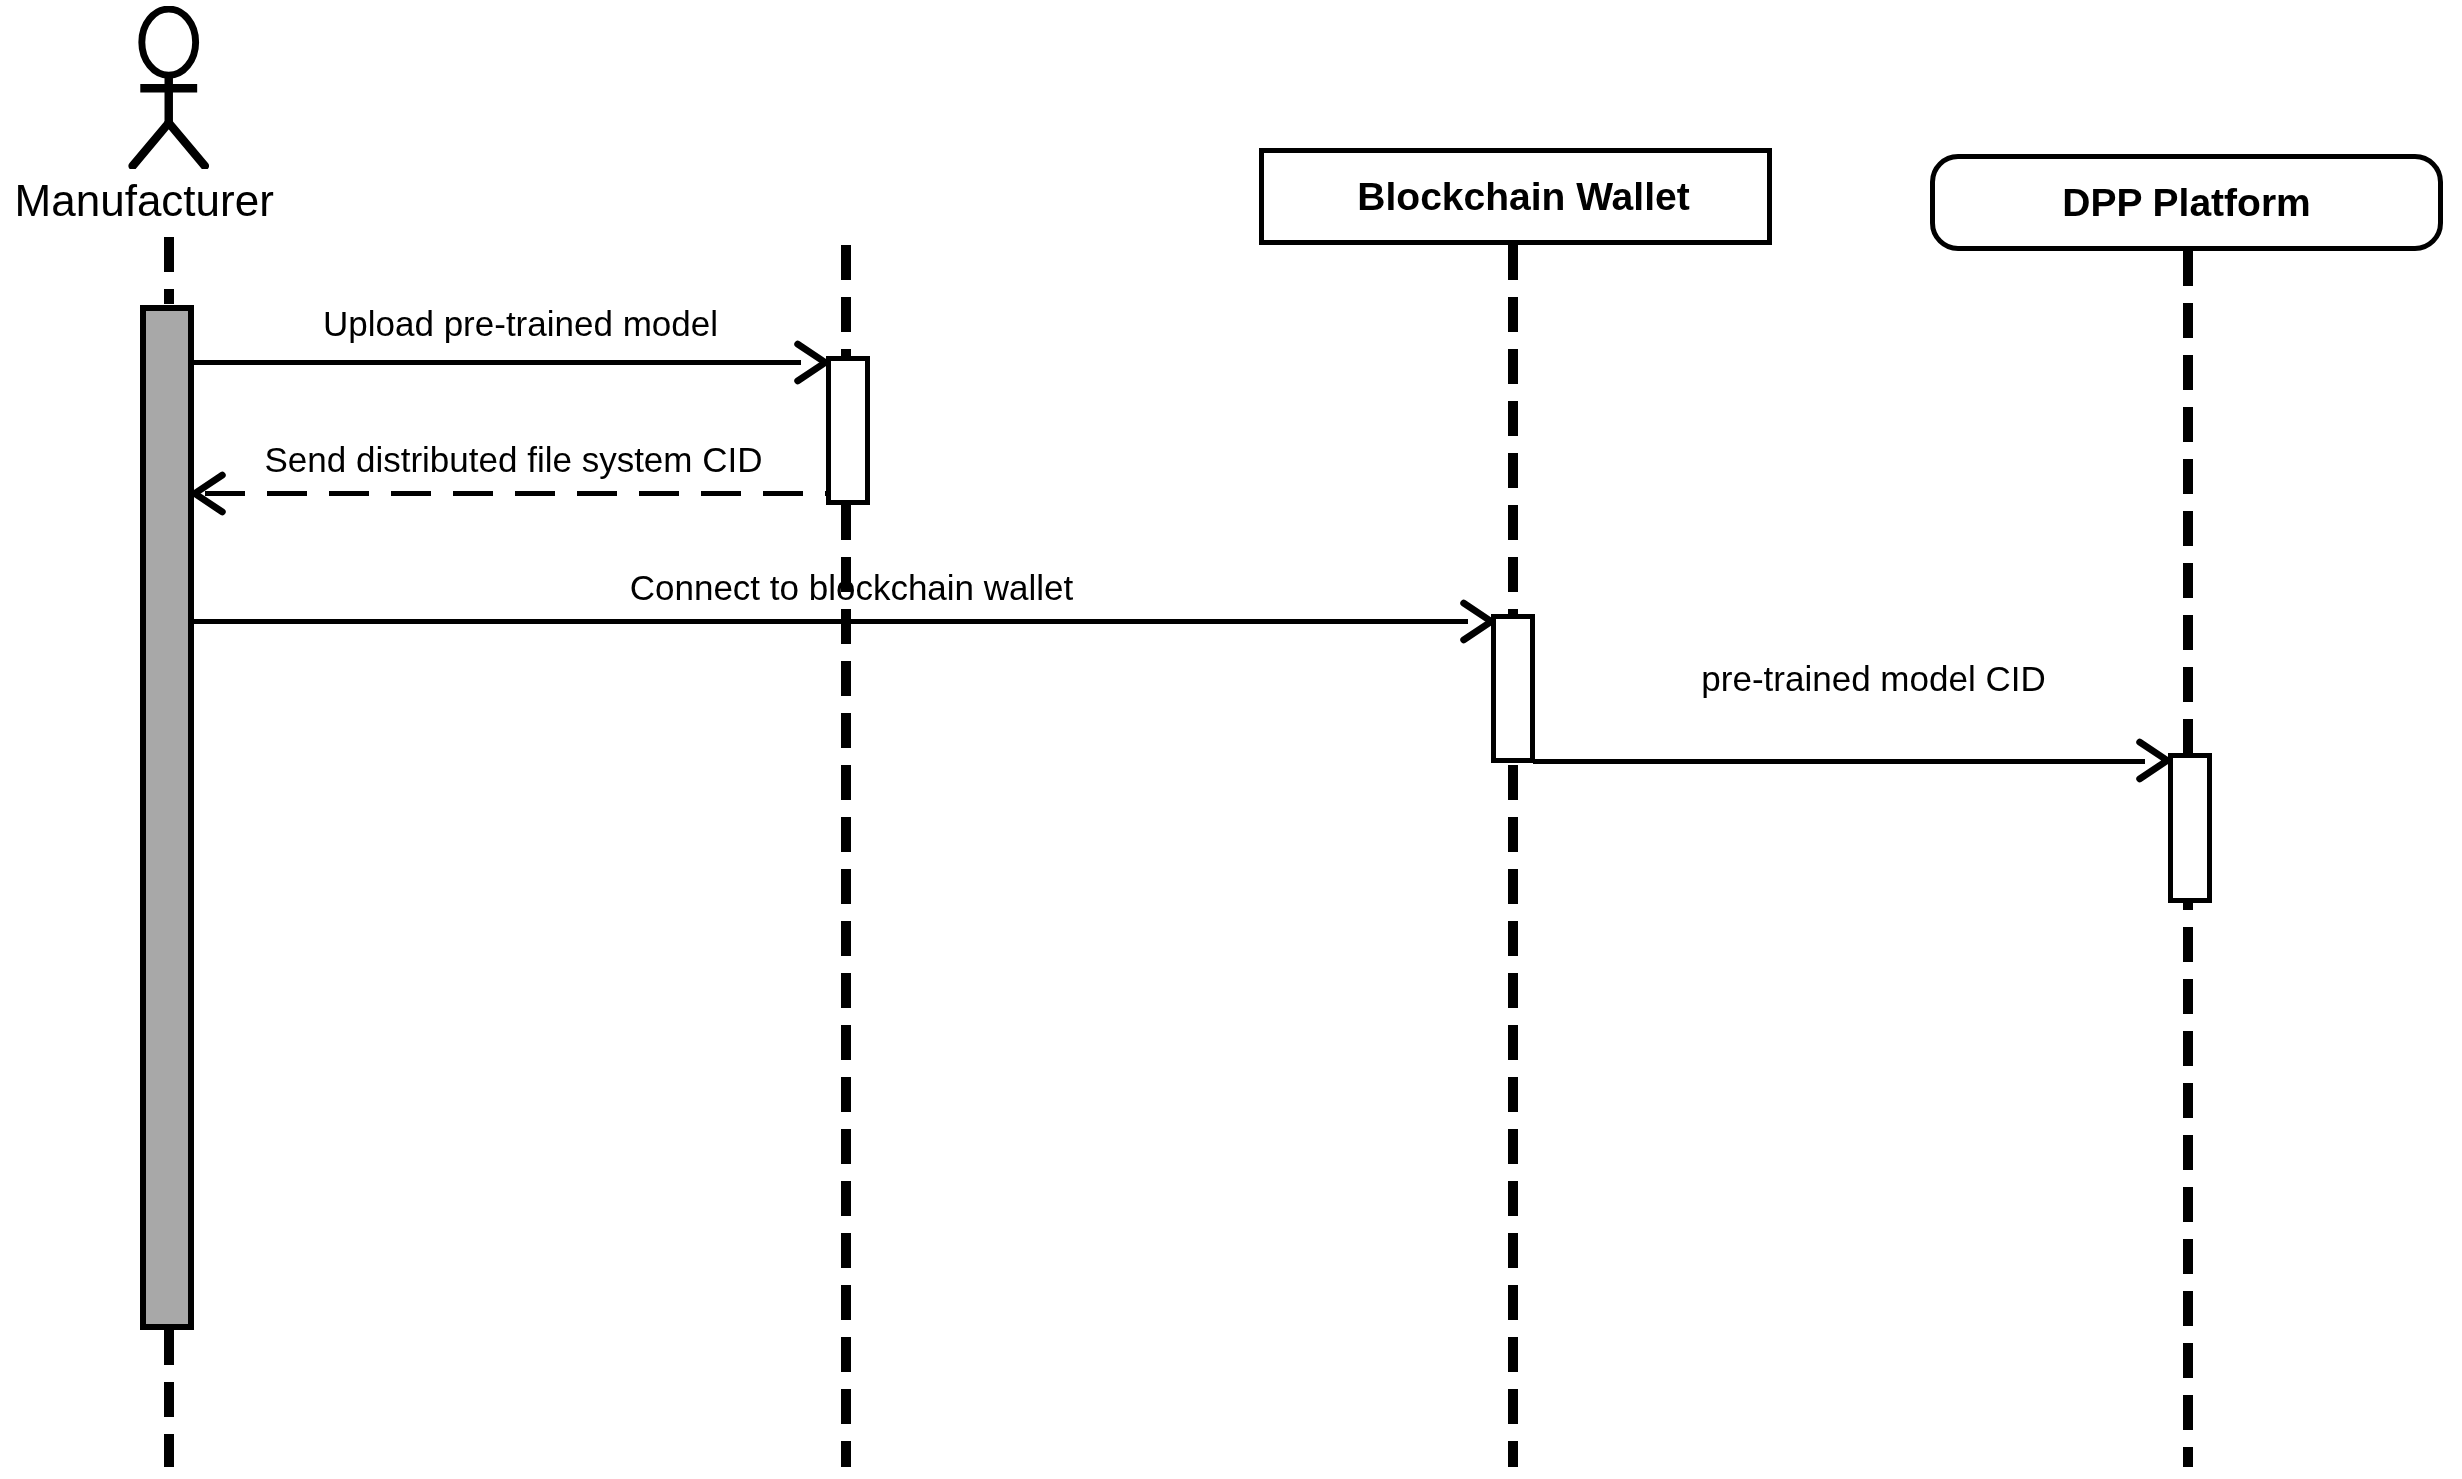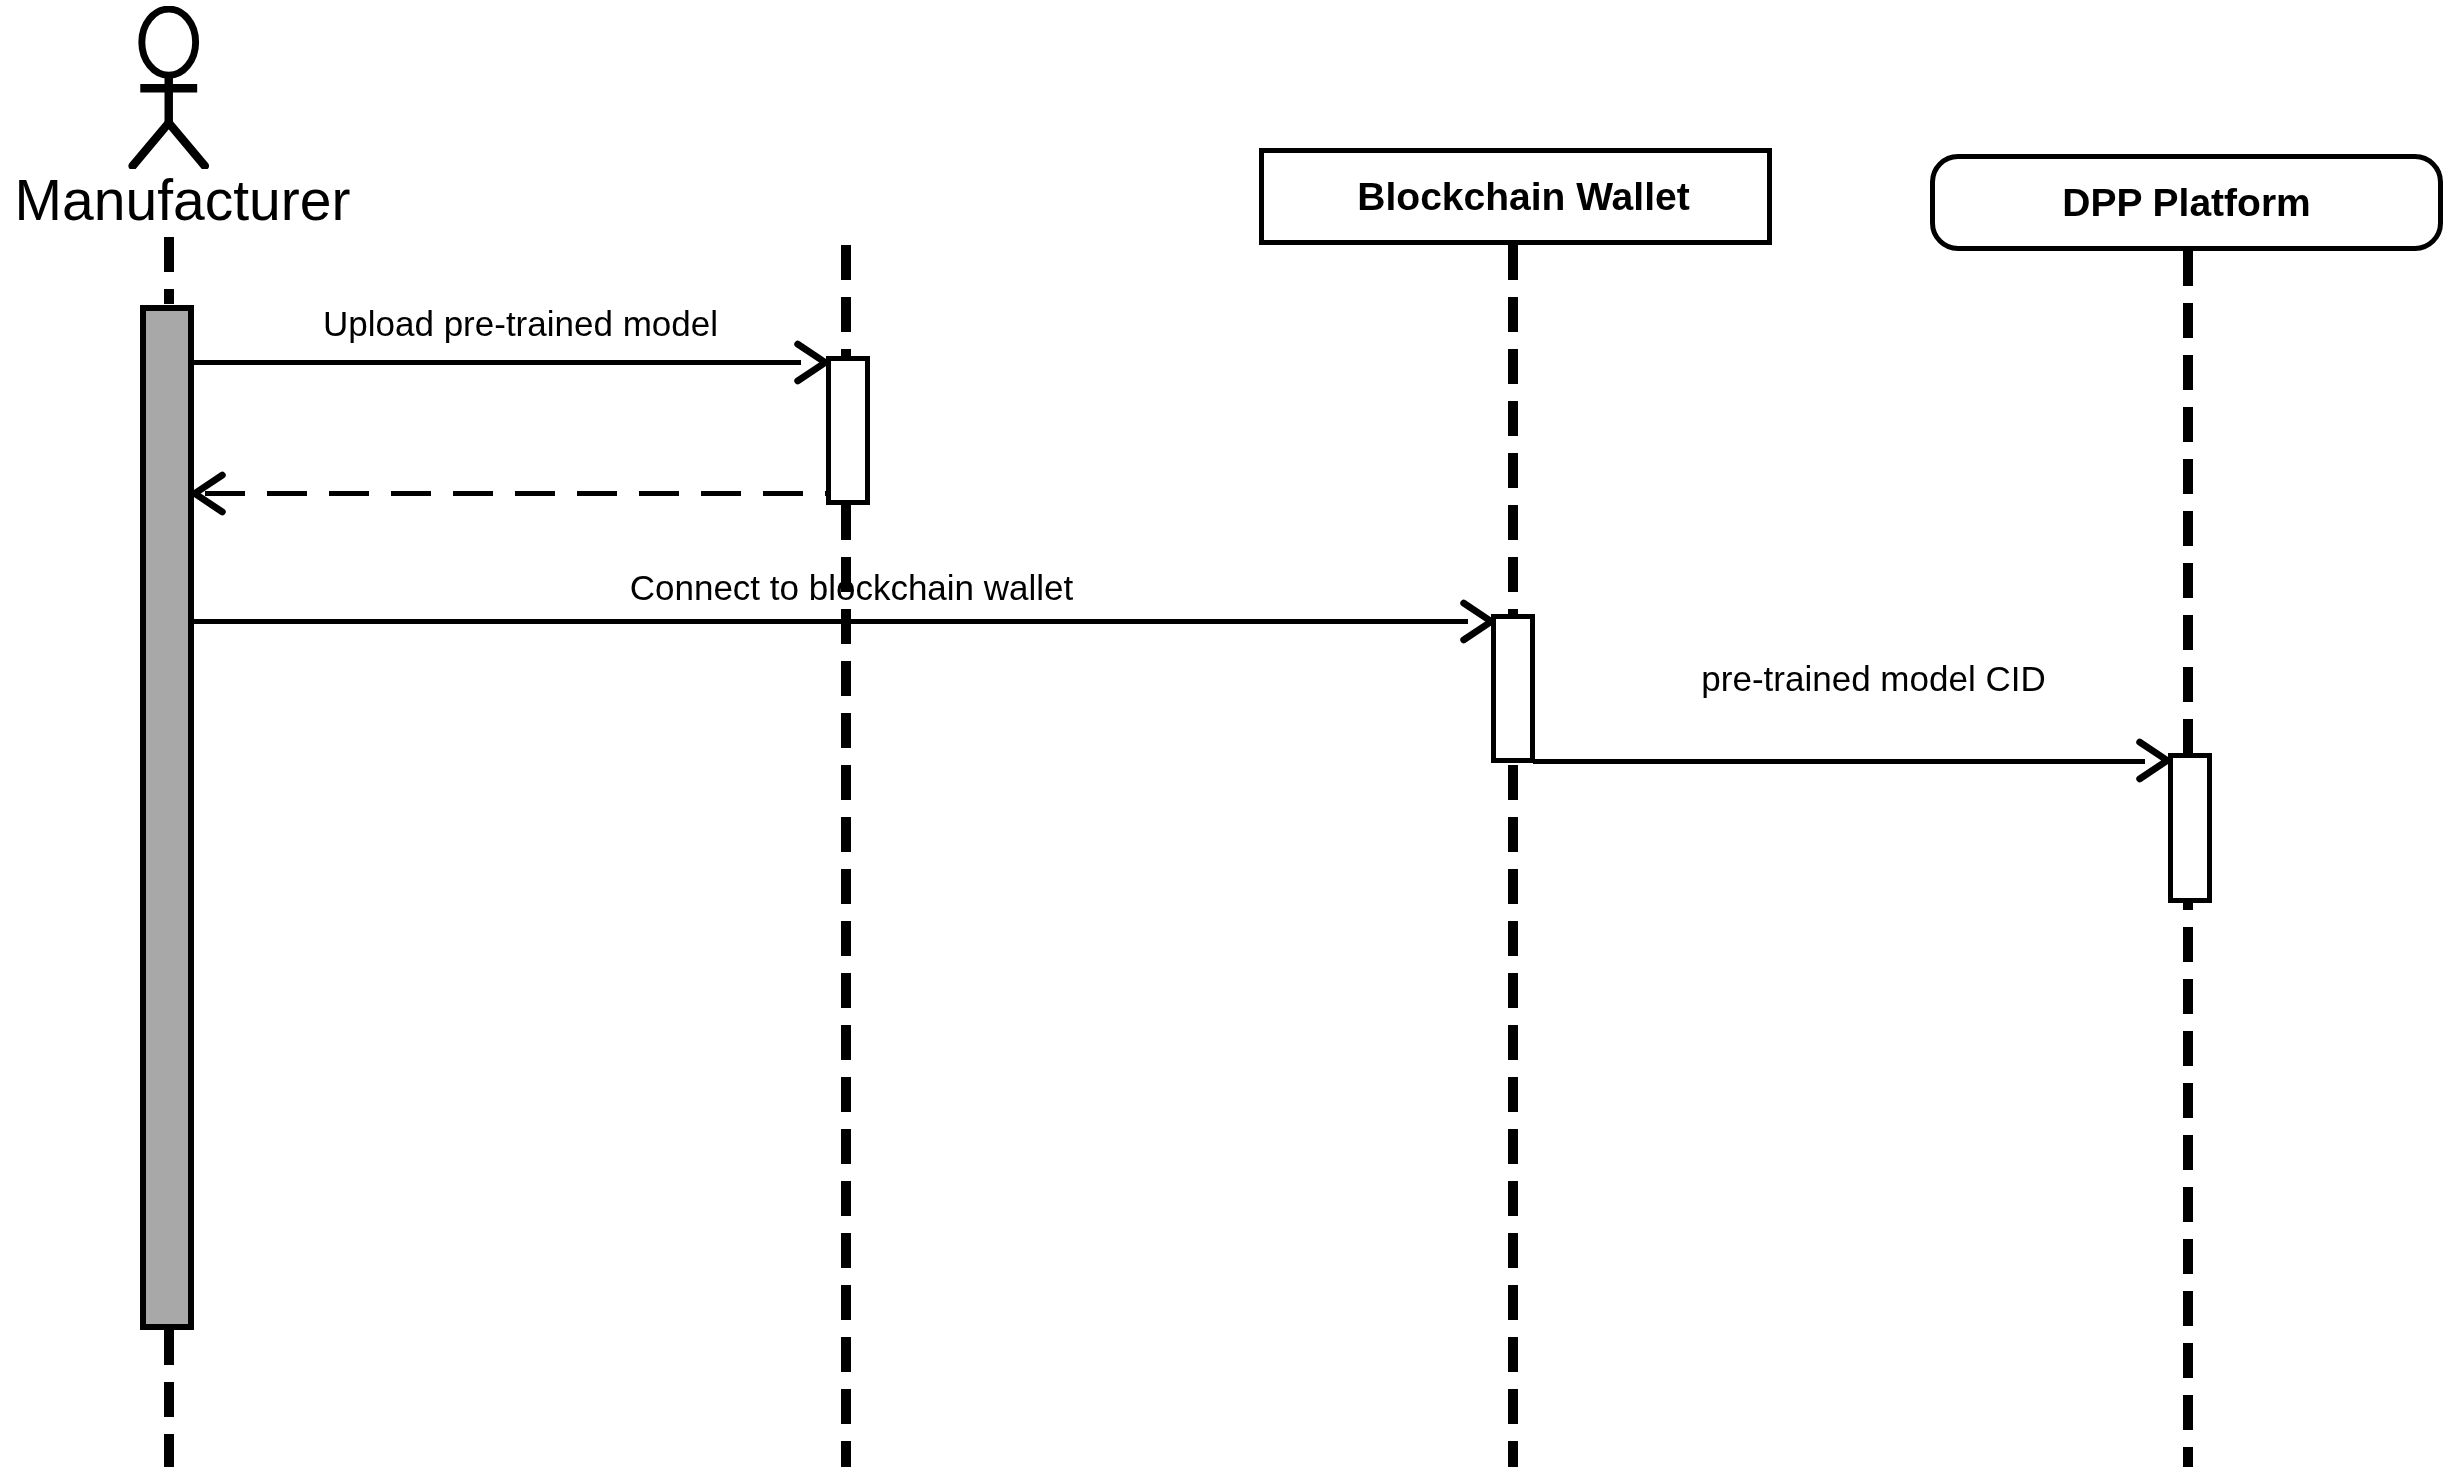--- a/index.html
+++ b/index.html
@@ -14,21 +14,21 @@
     width:2462px;height:1479px;
     background:var(--background);
     font-family:"Liberation Sans","DejaVu Sans",sans-serif;
     color:var(--line);
     overflow:hidden;
   }
   
   .actor-figure{position:absolute;left:108px;top:6.2px;width:123px;height:163px;}
   .actor-label{
     position:absolute;left:14.6px;top:176px;width:308px;
-    text-align:right;font-size:57px;line-height:49px;white-space:nowrap;
+    text-align:left;font-size:44px;line-height:49px;white-space:nowrap;
   }
   
   .lifeline{
     position:absolute;width:10px;
     background:repeating-linear-gradient(to bottom,var(--line) 0 35px,transparent 35px 52px);
     z-index:1;
   }
   .ll-manu-top{left:164px;top:237px;height:67px;}
   .ll-manu-bottom{left:164px;top:1330px;height:137px;}
   .ll-dfs{left:841px;top:245px;height:1222px;}
@@ -107,20 +107,21 @@
   <div class="activation act-dfs"></div>
   <div class="activation act-wallet"></div>
   <div class="activation act-dpp"></div>
 
   <div class="msg-label lbl-m1">Upload pre-trained model</div>
   <div class="msg-line line-m1"></div>
   <svg class="arrowhead ah-m1" viewBox="0 0 48 64" xmlns="http://www.w3.org/2000/svg">
     <polyline points="6,8 42,32 6,56" fill="none" stroke="#000000" stroke-width="9" stroke-linecap="round" stroke-linejoin="round"></polyline>
   </svg>
 
+  <div class="msg-label lbl-m2">Send distributed file system CID</div>
   <div class="msg-line dashed line-m2"></div>
   <svg class="arrowhead ah-m2" viewBox="0 0 48 64" xmlns="http://www.w3.org/2000/svg">
     <polyline points="42,8 6,32 42,56" fill="none" stroke="#000000" stroke-width="9" stroke-linecap="round" stroke-linejoin="round"></polyline>
   </svg>
 
   <div class="msg-label lbl-m3">Connect to blockchain wallet</div>
   <div class="msg-line line-m3"></div>
   <svg class="arrowhead ah-m3" viewBox="0 0 48 64" xmlns="http://www.w3.org/2000/svg">
     <polyline points="6,8 42,32 6,56" fill="none" stroke="#000000" stroke-width="9" stroke-linecap="round" stroke-linejoin="round"></polyline>
   </svg>

